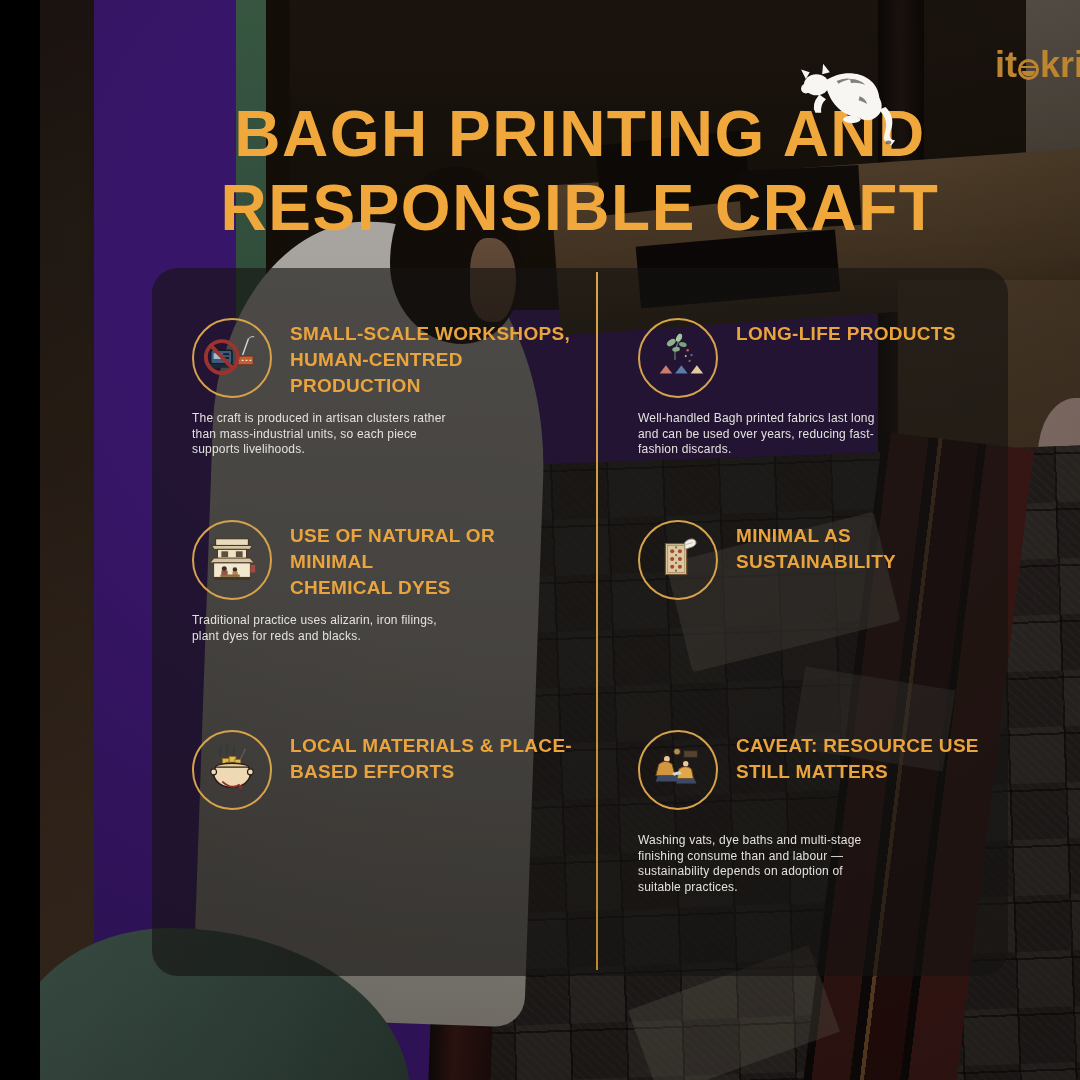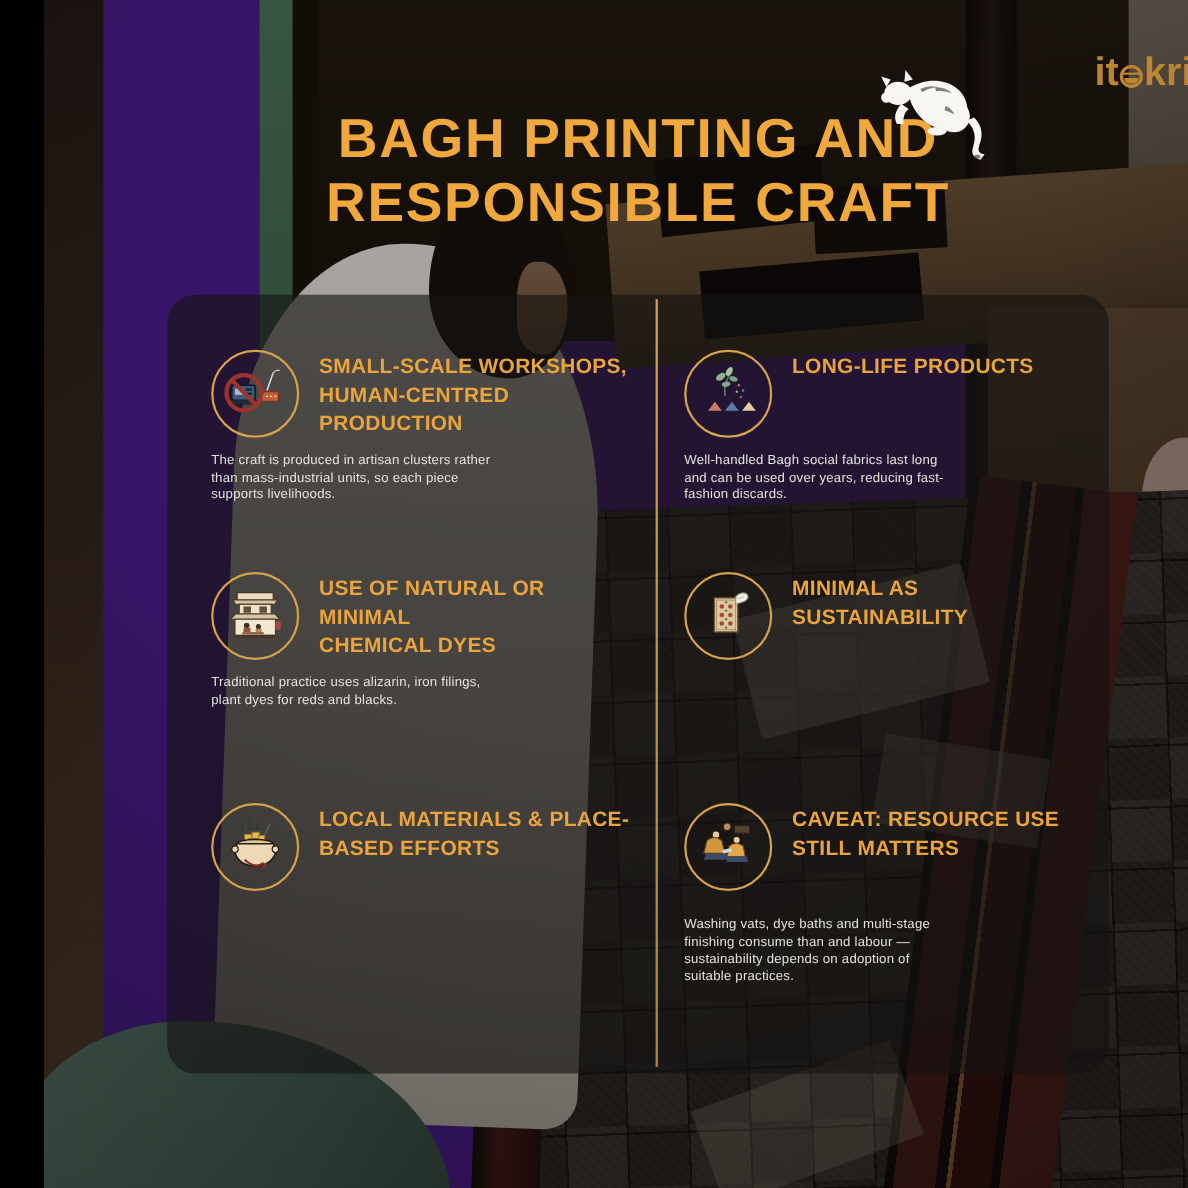--- a/index.html
+++ b/index.html
@@ -68,34 +68,34 @@
       rgba(10,8,6,.18);}
 
   
   .panel{left:112px;top:268px;width:856px;height:708px;border-radius:26px;
     background:rgba(21,20,18,.62);}
   .divider{left:556px;top:272px;width:2px;height:698px;
     background:linear-gradient(180deg,#d8a549,#b8872e);}
 
   
   .title{left:140px;top:98px;width:800px;text-align:center;
-    color:#F0A73C;font-size:50px;font-weight:800;letter-spacing:1.5px;
+    color:#F0A73C;font-size:64px;font-weight:800;letter-spacing:1.5px;
     line-height:1.15;white-space:pre-line;}
   .logo{right:36px;top:44px;display:flex;align-items:center;color:#BE8530;
     font-size:36px;font-weight:800;letter-spacing:0;}
   .logo-o{position:relative;width:21px;height:21px;border:3.5px solid #BE8530;
     border-radius:50%;display:inline-block;margin:8px 1px 0 1px;}
   .logo-o::after{content:"";position:absolute;left:0;right:0;top:4px;height:2.5px;background:#BE8530;}
   .logo-o::before{content:"";position:absolute;left:1px;right:1px;top:9px;bottom:1px;
     background:#BE8530;border-radius:0 0 10px 10px;}
   .tiger{left:752px;top:56px;width:116px;height:96px;}
 
   
   .content{left:152px;top:318px;width:798px;display:grid;
-    grid-template-columns:390px 368px;column-gap:40px;grid-template-rows:202px 210px auto;}
+    grid-template-columns:390px 368px;column-gap:56px;grid-template-rows:202px 210px auto;}
   .sec-head{display:flex;gap:18px;align-items:flex-start;height:80px;}
   .icon-circle{flex:none;width:80px;height:80px;border:2px solid #d6a34c;border-radius:50%;
     display:grid;place-items:center;}
   .sec-heading{margin:3px 0 0 0;color:#EAA43E;font-size:19px;font-weight:800;
     letter-spacing:.3px;line-height:1.38;white-space:pre-line;}
   .sec-body{margin:13px 0 0 0;color:#E4E2DE;font-size:12px;font-weight:400;
     letter-spacing:.2px;line-height:1.3;white-space:pre-line;}
   .row3 .sec-body{margin-top:23px;}
 </style>
 </head>
@@ -206,21 +206,21 @@
               <circle cx="44" cy="27" r="1.2" fill="#62789b"></circle>
             <circle cx="38" cy="28" r="1.1" fill="#c4ae85"></circle>
               <circle cx="42" cy="33" r="1.2" fill="#8a6a52"></circle>
             <path d="M11 46 l6.5 -8.5 6.5 8.5 z" fill="#c97b6c"></path>
             <path d="M27 46 l6.5 -8.5 6.5 8.5 z" fill="#5b7ca6"></path>
             <path d="M43 46 l6.5 -8.5 6.5 8.5 z" fill="#decb9f"></path>
           </svg>
         </span>
         <h3 class="sec-heading">LONG-LIFE PRODUCTS</h3>
       </div>
-      <p class="sec-body">Well-handled Bagh social fabrics last long
+      <p class="sec-body">Well-handled Bagh printed fabrics last long
 and can be used over years, reducing fast-
 fashion discards.</p>
     </section>
 
     <section>
       <div class="sec-head">
         <span class="icon-circle">
           <svg width="58" height="58" viewBox="0 0 60 60">
             <rect x="13" y="8" width="34" height="7" fill="#e8dcc0" stroke="#473526" stroke-width="1.2"></rect>
             <path d="M9 15 h42 l-2.5 4 h-37 z" fill="#d6c6a4" stroke="#473526"></path>

